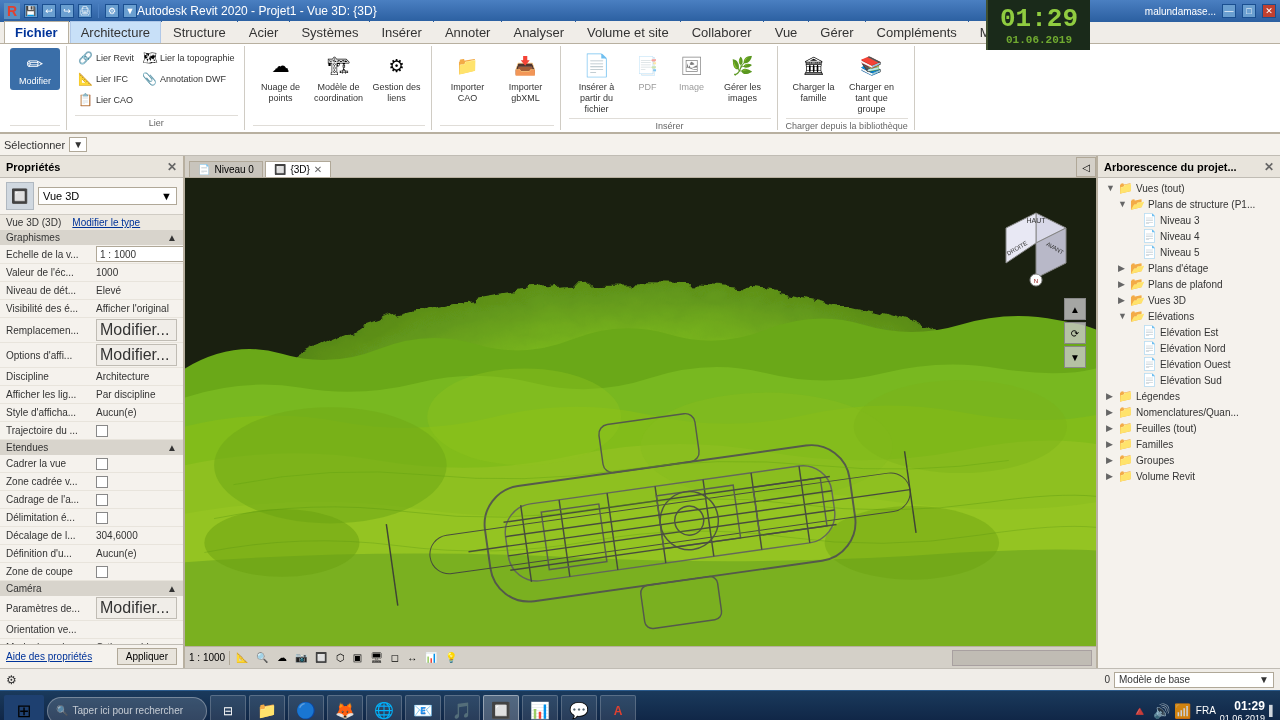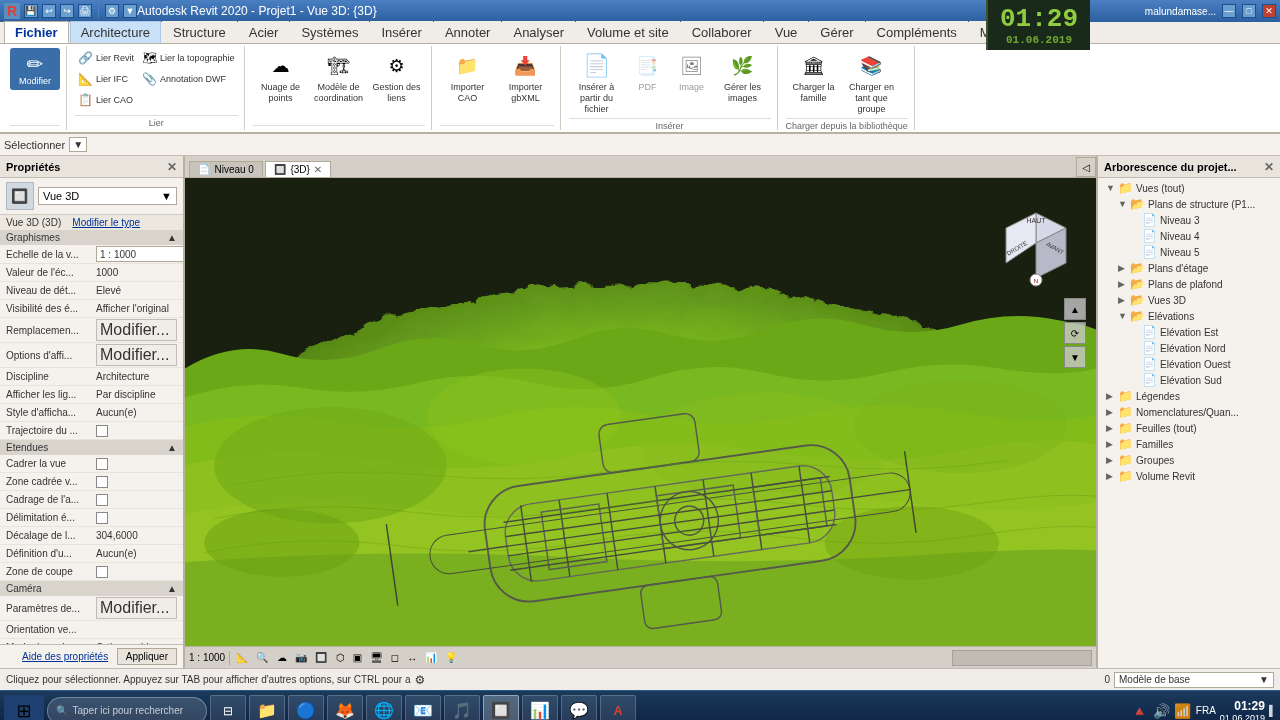--- a/index.html
+++ b/index.html
@@ -249,21 +249,21 @@
     }
     .checkbox-prop { width: 12px; height: 12px; border: 1px solid #888; background: white; }
     #props-scroll { flex: 1; overflow-y: auto; overflow-x: hidden; }
     #props-footer {
       padding: 3px 6px;
       border-top: 1px solid #c0bcb4;
       display: flex;
       align-items: center;
       justify-content: space-between;
     }
-    .help-link { font-size: 10px; color: #003399; cursor: pointer; text-decoration: underline; margin-left: 16px; }
+    .help-link { font-size: 10px; color: #003399; cursor: pointer; text-decoration: underline; }
     .apply-btn { font-size: 10px; background: #e8e4dc; border: 1px solid #b0a898; padding: 2px 8px; cursor: pointer; }
 
     
     #center-area {
       flex: 1;
       display: flex;
       flex-direction: column;
       background: #4a4a4a;
     }
     #viewport-tabs {
@@ -993,21 +993,20 @@
       <div class="tree-item tree-indent-1">
         <span class="tree-expand">▶</span>
         <span class="tree-icon">📁</span>
         <span class="tree-label">Volume Revit</span>
       </div>
     </div>
   </div>
 </div>
 
 <div id="app-statusbar">
-  <span>Cliquez pour sélectionner. Appuyez sur TAB pour afficher d'autres options, sur CTRL pour a</span>
   <span class="status-icon">⚙</span>
   <span style="flex:1;"></span>
   <span>0</span>
   <div style="width:160px;height:16px;background:white;border:1px solid #b0a898;display:flex;align-items:center;padding:0 4px;">
     <span>Modèle de base</span>
     <span style="margin-left:auto;">▼</span>
   </div>
 </div>
 
 <div id="taskbar">

